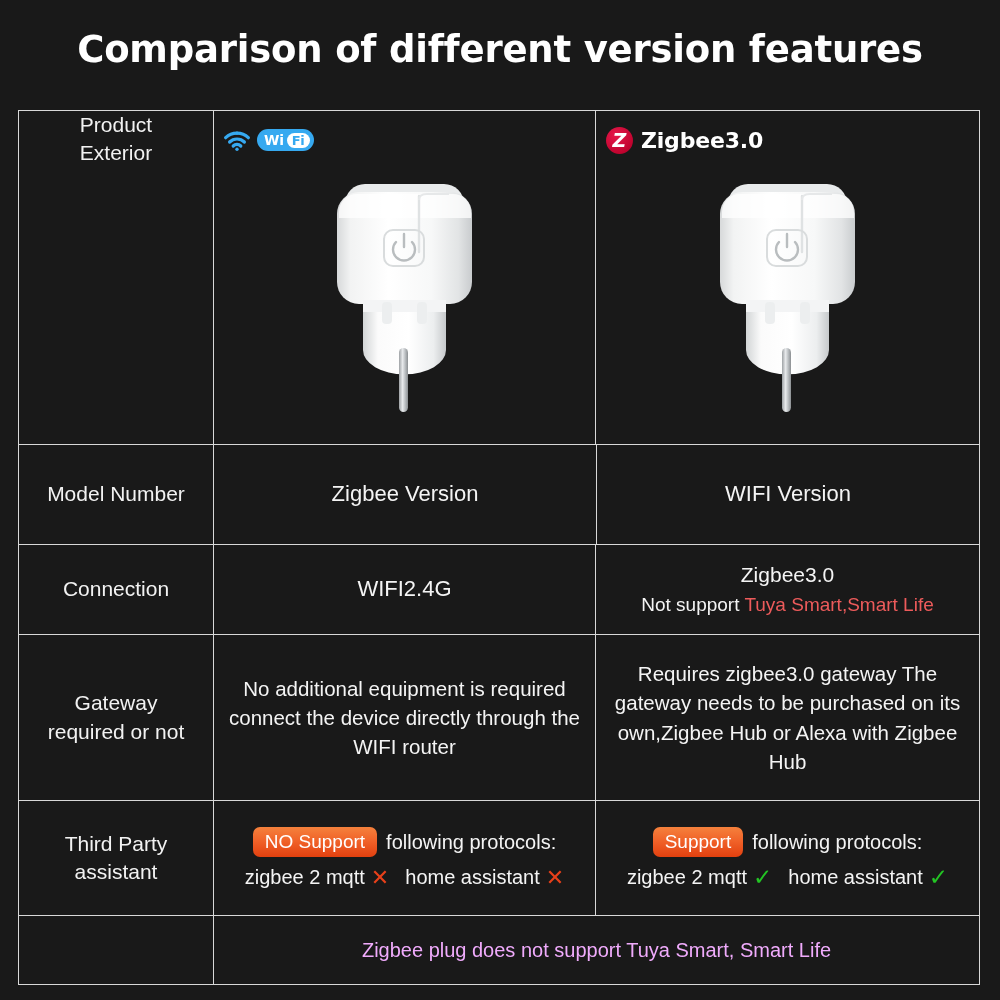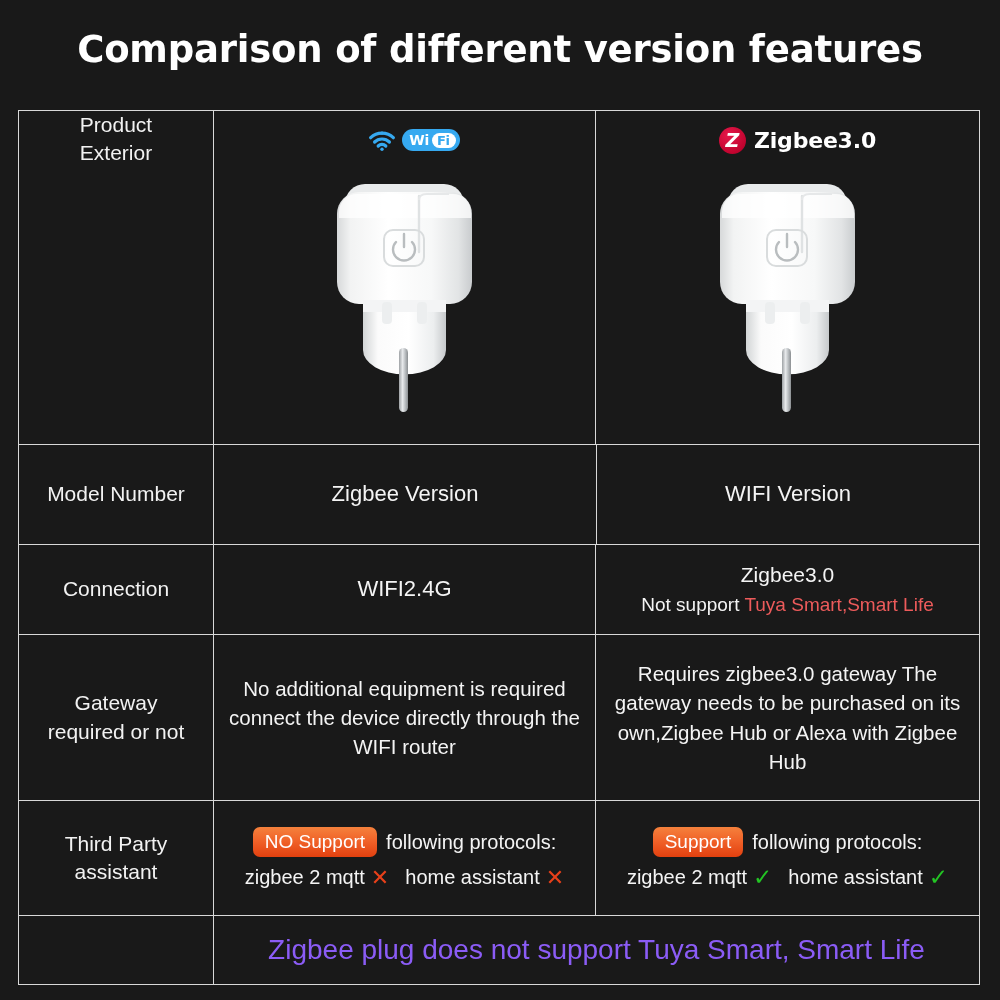--- a/index.html
+++ b/index.html
@@ -90,21 +90,21 @@
     position: absolute;
     top: 12px;
     left: 0;
     width: 100%;
     display: flex;
     align-items: center;
     justify-content: center;
     height: 34px;
     pointer-events: none;
   }
-  .brandbar.left-align { justify-content: center; padding-left: 10px; }
+  .brandbar.left-align { justify-content: flex-start; padding-left: 10px; }
 
   
   .wifi-logo {
     display: inline-flex;
     align-items: center;
     gap: 7px;
   }
   .wifi-arcs { display: block; }
   .wifi-pill {
     display: inline-flex;
@@ -244,22 +244,22 @@
   }
   .mark-check {
     color: #23C424;
     font-size: 23px;
     font-weight: bold;
     line-height: 1;
   }
   .gap-sm { display: inline-block; width: 4px; }
 
   .footer-text {
-    font-size: 28px;
-    color: #8b5cf6;
+    font-size: 20px;
+    color: #f0abfc;
     font-family: "Liberation Sans", sans-serif;
   }
 </style>
 </head>
 <body>
 
 <div class="page">
 
   <div class="title">Comparison of different version features</div>
 

